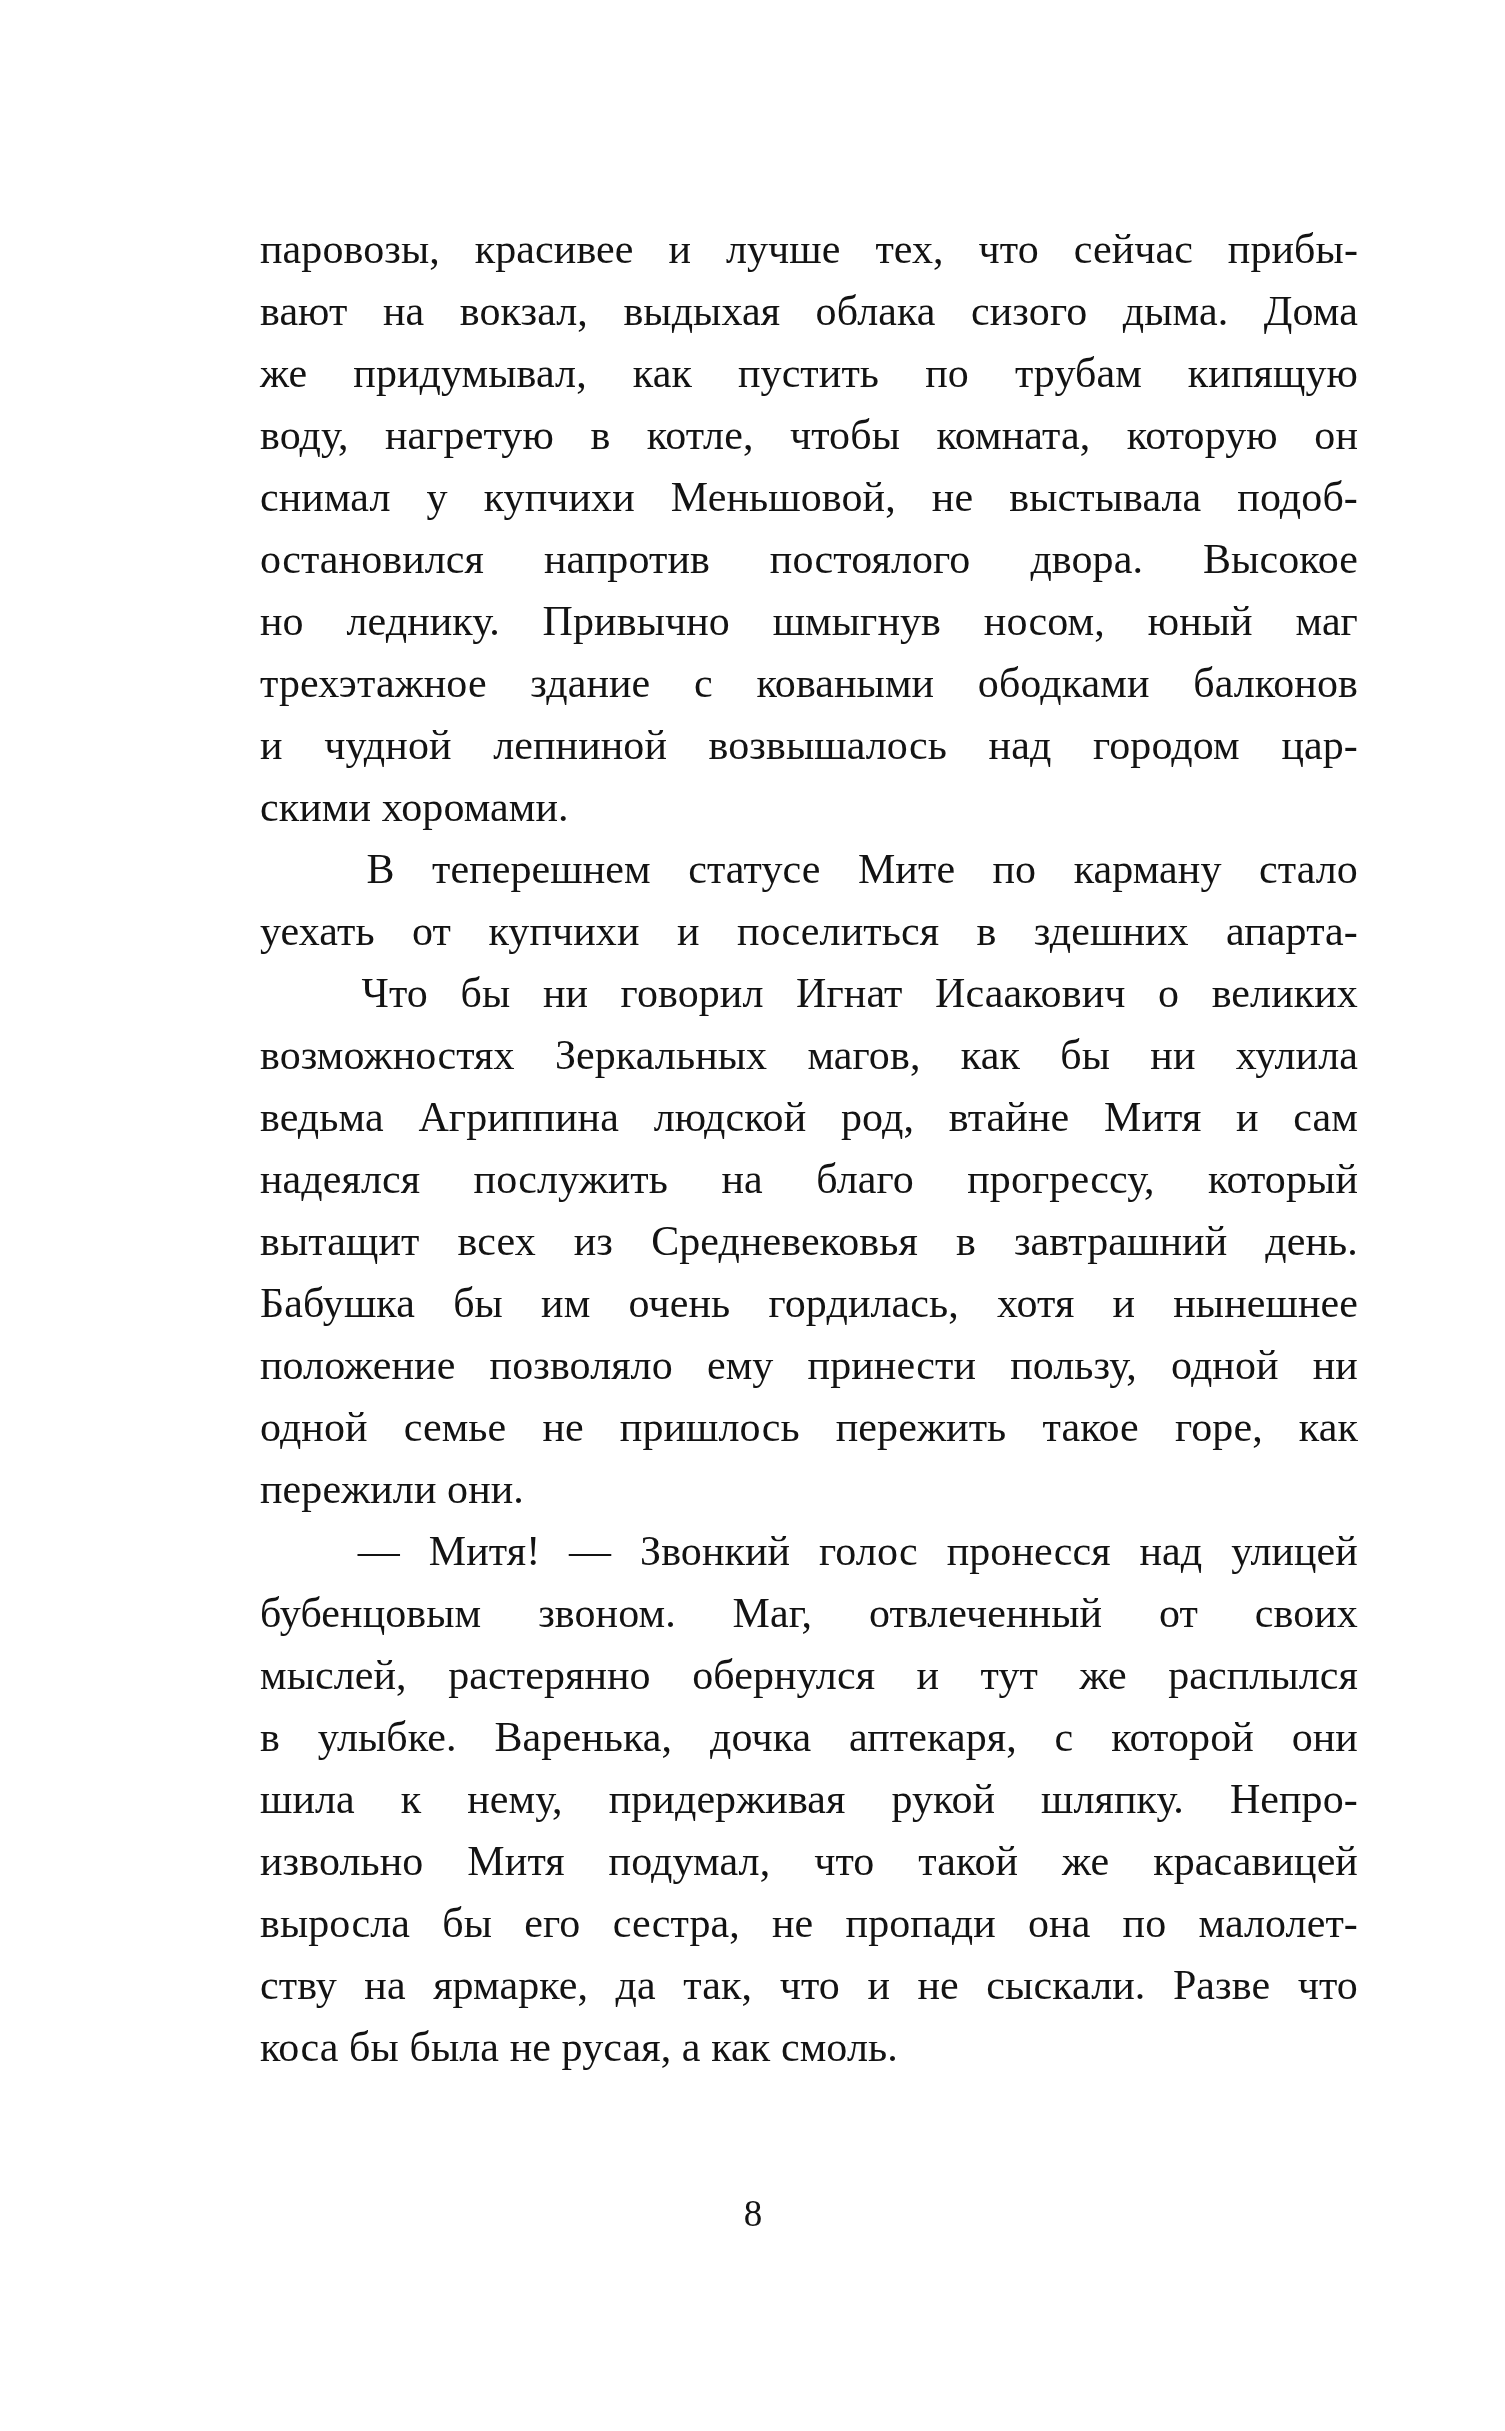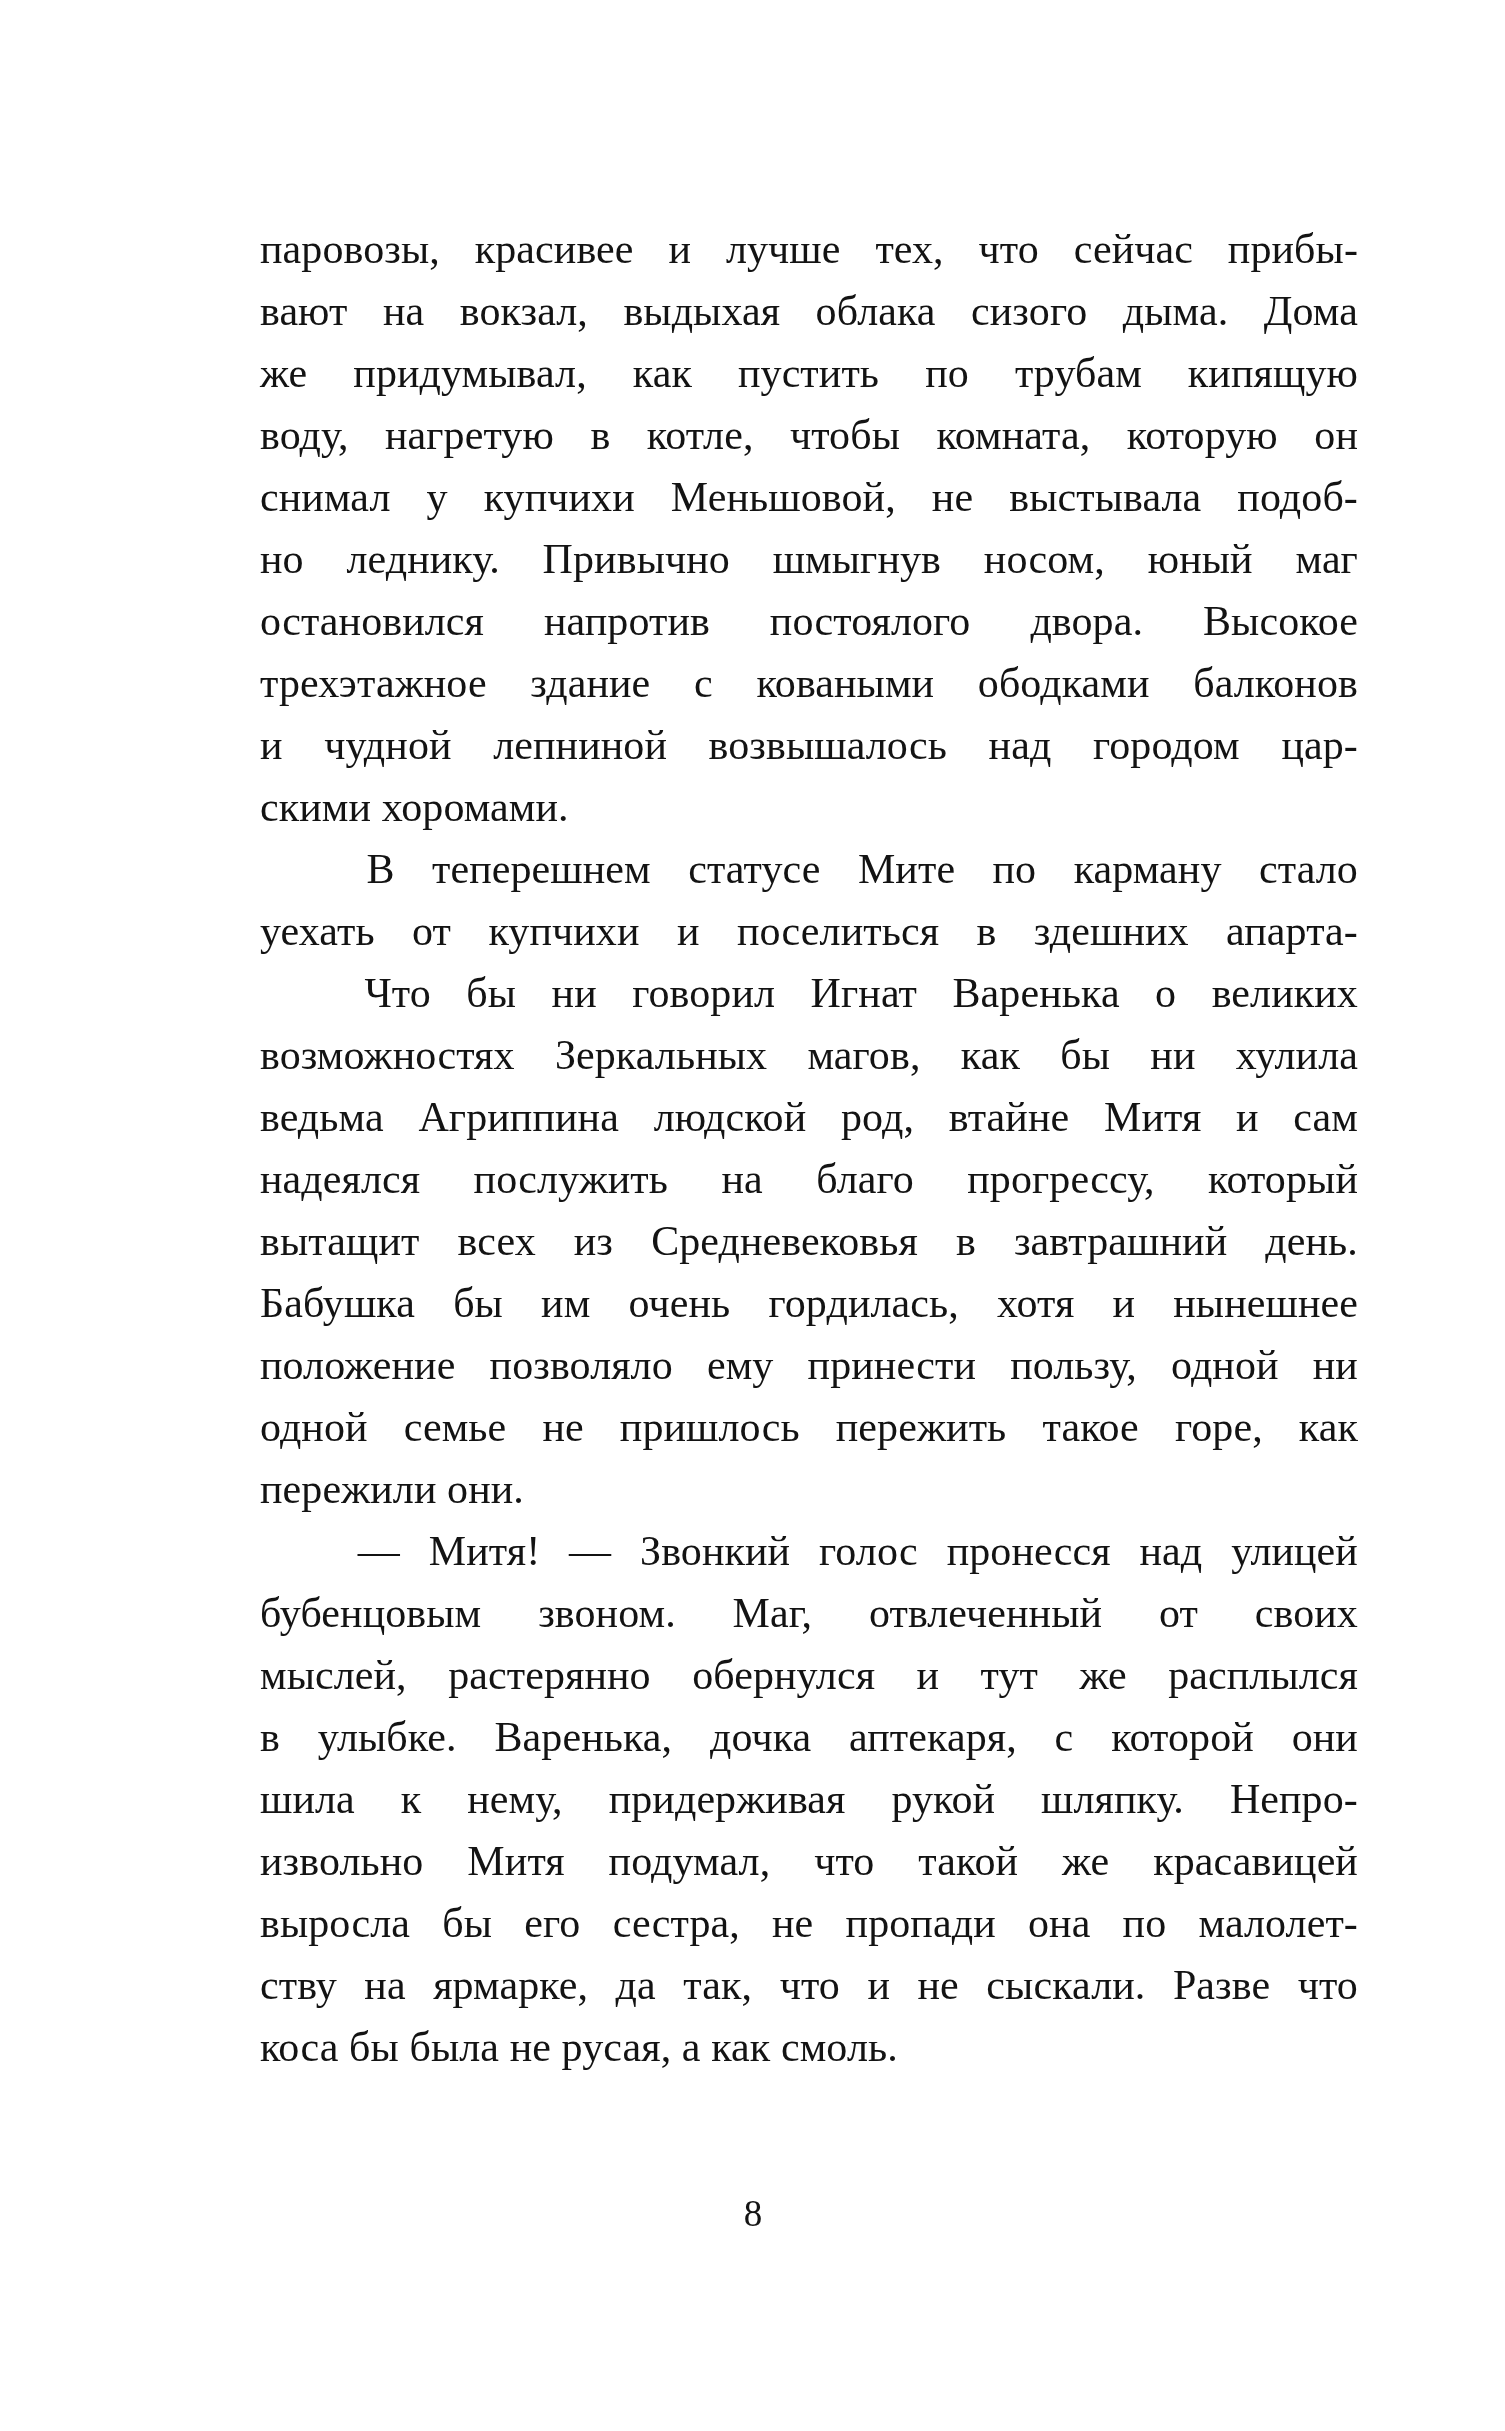--- a/index.html
+++ b/index.html
@@ -75,32 +75,32 @@
 
 <div id="page">
 
   <div id="text-block">
       <div class="para">
         <div class="line j"><span>паровозы,</span><span>красивее</span><span>и</span><span>лучше</span><span>тех,</span><span>что</span><span>сейчас</span><span>прибы-</span></div>
         <div class="line j"><span>вают</span><span>на</span><span>вокзал,</span><span>выдыхая</span><span>облака</span><span>сизого</span><span>дыма.</span><span>Дома</span></div>
         <div class="line j"><span>же</span><span>придумывал,</span><span>как</span><span>пустить</span><span>по</span><span>трубам</span><span>кипящую</span></div>
         <div class="line j"><span>воду,</span><span>нагретую</span><span>в</span><span>котле,</span><span>чтобы</span><span>комната,</span><span>которую</span><span>он</span></div>
         <div class="line j"><span>снимал</span><span>у</span><span>купчихи</span><span>Меньшовой,</span><span>не</span><span>выстывала</span><span>подоб-</span></div>
+        <div class="line j"><span>остановился</span><span>напротив</span><span>постоялого</span><span>двора.</span><span>Высокое</span></div>
         <div class="line j"><span>но</span><span>леднику.</span><span>Привычно</span><span>шмыгнув</span><span>носом,</span><span>юный</span><span>маг</span></div>
-        <div class="line j"><span>остановился</span><span>напротив</span><span>постоялого</span><span>двора.</span><span>Высокое</span></div>
         <div class="line j"><span>трехэтажное</span><span>здание</span><span>с</span><span>коваными</span><span>ободками</span><span>балконов</span></div>
         <div class="line j"><span>и</span><span>чудной</span><span>лепниной</span><span>возвышалось</span><span>над</span><span>городом</span><span>цар-</span></div>
         <div class="line last">скими хоромами.</div>
       </div>
       <div class="para">
         <div class="line j"><span class="indent"></span><span>В</span><span>теперешнем</span><span>статусе</span><span>Мите</span><span>по</span><span>карману</span><span>стало</span></div>
         <div class="line j"><span>уехать</span><span>от</span><span>купчихи</span><span>и</span><span>поселиться</span><span>в</span><span>здешних</span><span>апарта-</span></div>
       </div>
       <div class="para">
-        <div class="line j"><span class="indent"></span><span>Что</span><span>бы</span><span>ни</span><span>говорил</span><span>Игнат</span><span>Варенька</span><span>о</span><span>великих</span></div>
+        <div class="line j"><span class="indent"></span><span>Что</span><span>бы</span><span>ни</span><span>говорил</span><span>Игнат</span><span>Исаакович</span><span>о</span><span>великих</span></div>
         <div class="line j"><span>возможностях</span><span>Зеркальных</span><span>магов,</span><span>как</span><span>бы</span><span>ни</span><span>хулила</span></div>
         <div class="line j"><span>ведьма</span><span>Агриппина</span><span>людской</span><span>род,</span><span>втайне</span><span>Митя</span><span>и</span><span>сам</span></div>
         <div class="line j"><span>надеялся</span><span>послужить</span><span>на</span><span>благо</span><span>прогрессу,</span><span>который</span></div>
         <div class="line j"><span>вытащит</span><span>всех</span><span>из</span><span>Средневековья</span><span>в</span><span>завтрашний</span><span>день.</span></div>
         <div class="line j"><span>Бабушка</span><span>бы</span><span>им</span><span>очень</span><span>гордилась,</span><span>хотя</span><span>и</span><span>нынешнее</span></div>
         <div class="line j"><span>положение</span><span>позволяло</span><span>ему</span><span>принести</span><span>пользу,</span><span>одной</span><span>ни</span></div>
         <div class="line j"><span>одной</span><span>семье</span><span>не</span><span>пришлось</span><span>пережить</span><span>такое</span><span>горе,</span><span>как</span></div>
         <div class="line last">пережили они.</div>
       </div>
       <div class="para">

